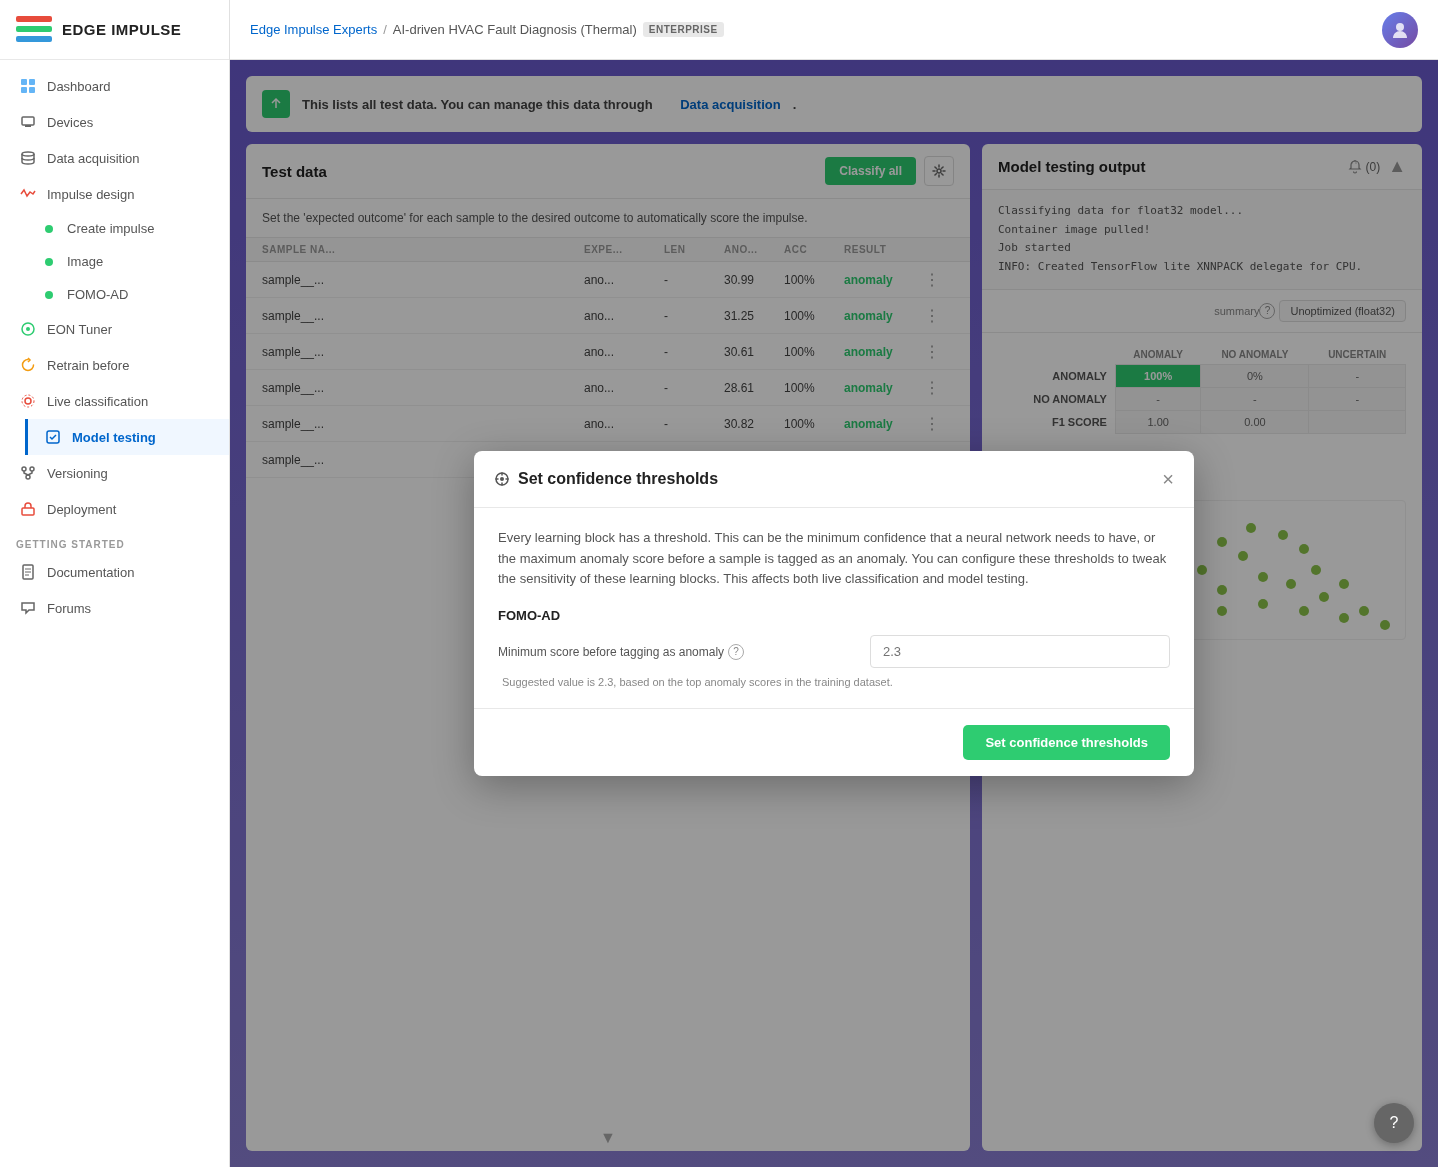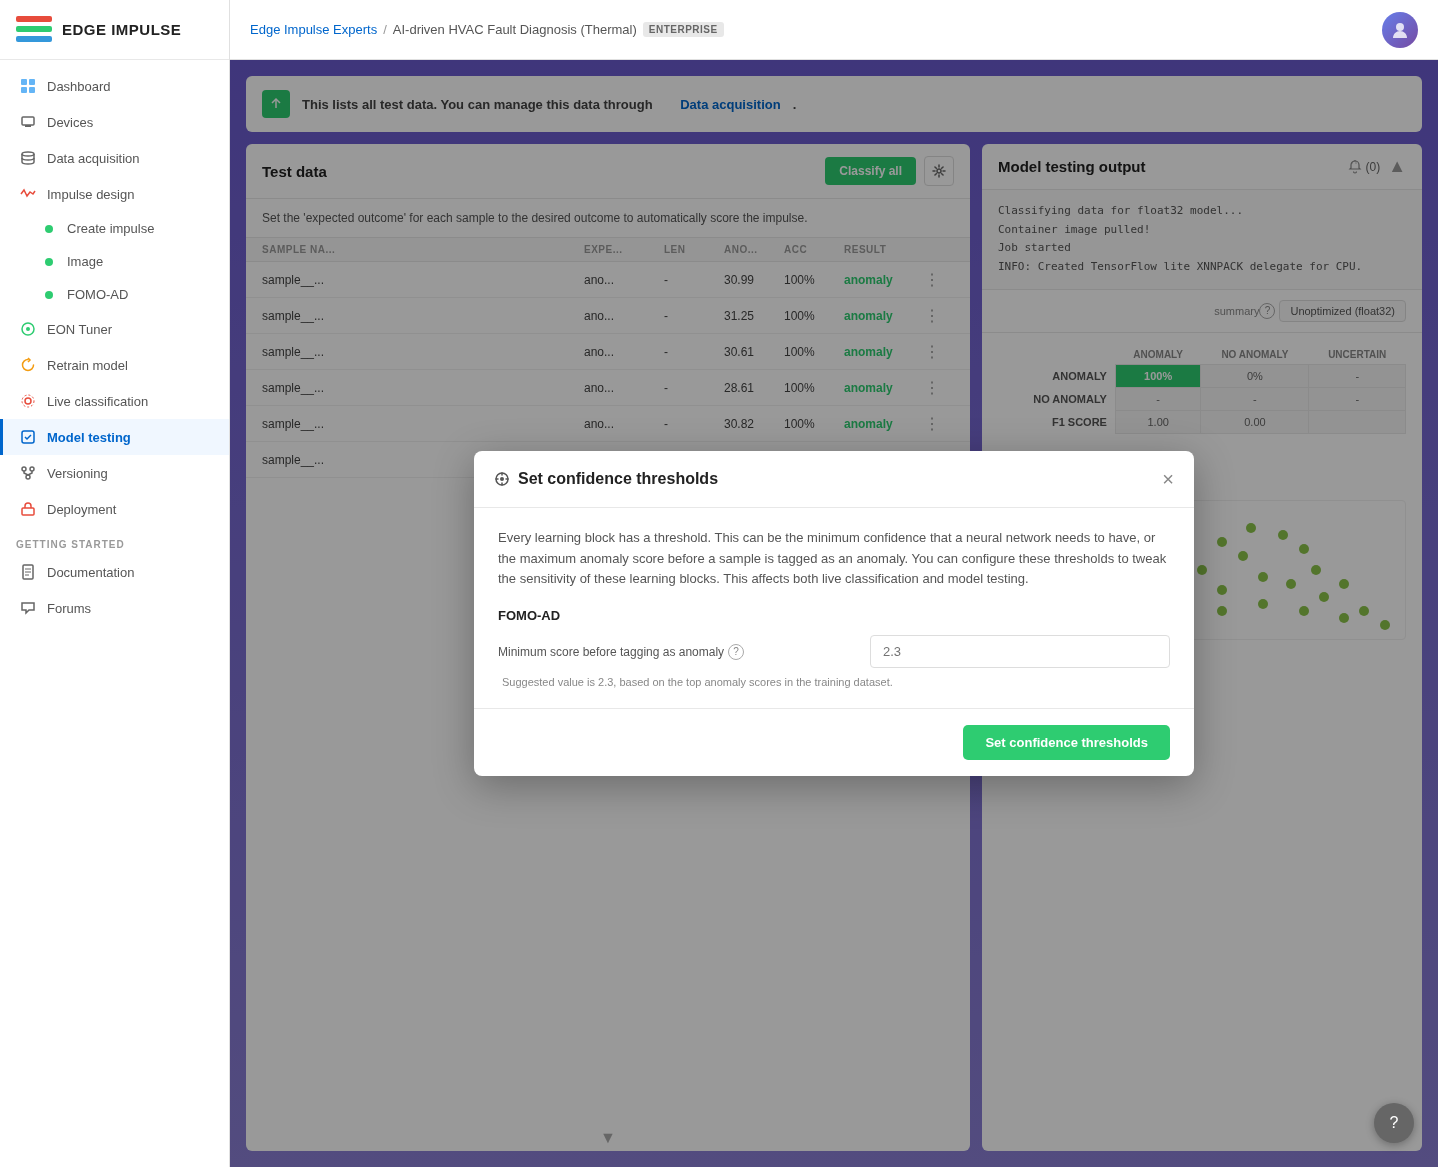--- a/index.html
+++ b/index.html
@@ -12,21 +12,21 @@
     .sidebar { width: 230px; background: #fff; border-right: 1px solid #e0e0e0; display: flex; flex-direction: column; flex-shrink: 0; height: 100%; }
     .sidebar-logo { display: flex; align-items: center; gap: 10px; padding: 16px 16px; border-bottom: 1px solid #e8e8e8; height: 60px; }
     .logo-icon { width: 36px; height: 28px; display: flex; flex-direction: column; gap: 4px; }
     .logo-bar { height: 6px; border-radius: 2px; }
     .logo-bar-1 { background: #e74c3c; width: 100%; }
     .logo-bar-2 { background: #2ecc71; width: 100%; }
     .logo-bar-3 { background: #3498db; width: 100%; }
     .logo-text { font-weight: 700; font-size: 15px; color: #222; letter-spacing: 0.5px; }
     .sidebar-nav { flex: 1; overflow-y: auto; padding: 8px 0; }
     .nav-item { display: flex; align-items: center; gap: 10px; padding: 9px 16px; cursor: pointer; color: #555; font-size: 13px; border-left: 3px solid transparent; }
-    .nav-item.active { background: #f0f7ff; color: #0066cc; border-left-color: #0066cc; font-weight: 600; }
+    .nav-item.active { background: #f0f7ff; color: #0066cc; border-left-color: #0066cc; font-weight: 600; margin-left: 25px; }
     .nav-icon { width: 18px; height: 18px; display: flex; align-items: center; justify-content: center; flex-shrink: 0; }
     .nav-sub { padding-left: 42px; }
     .nav-dot { width: 8px; height: 8px; border-radius: 50%; background: #2ecc71; margin-right: 4px; flex-shrink: 0; }
     .nav-section-label { padding: 12px 16px 4px; font-size: 10px; font-weight: 700; color: #999; letter-spacing: 1px; text-transform: uppercase; }
 
     
     .main-area { flex: 1; display: flex; flex-direction: column; overflow: hidden; position: relative; }
     .top-bar { height: 60px; background: #fff; border-bottom: 1px solid #e0e0e0; display: flex; align-items: center; justify-content: space-between; padding: 0 20px; flex-shrink: 0; }
     .breadcrumb { display: flex; align-items: center; gap: 6px; font-size: 13px; color: #555; }
     .breadcrumb-link { color: #0066cc; cursor: pointer; }
@@ -190,21 +190,21 @@
         <span>EON Tuner</span>
       </div>
 
       <div class="nav-item">
         <div class="nav-icon">
           <svg width="16" height="16" viewBox="0 0 16 16" fill="none">
               <path d="M13.5 8A5.5 5.5 0 1 1 8 2.5" stroke="#f39c12" stroke-width="1.5" stroke-linecap="round"></path>
               <polyline points="8,1 10,3 8,5" stroke="#f39c12" stroke-width="1.5" fill="none"></polyline>
             </svg>
         </div>
-        <span>Retrain model</span>
+        <span>Retrain before</span>
       </div>
 
       <div class="nav-item">
         <div class="nav-icon">
           <svg width="16" height="16" viewBox="0 0 16 16" fill="none">
               <circle cx="8" cy="8" r="3" stroke="#e74c3c" stroke-width="1.5"></circle>
               <circle cx="8" cy="8" r="6" stroke="#e74c3c" stroke-width="1" stroke-dasharray="2 2"></circle>
             </svg>
         </div>
         <span>Live classification</span>

